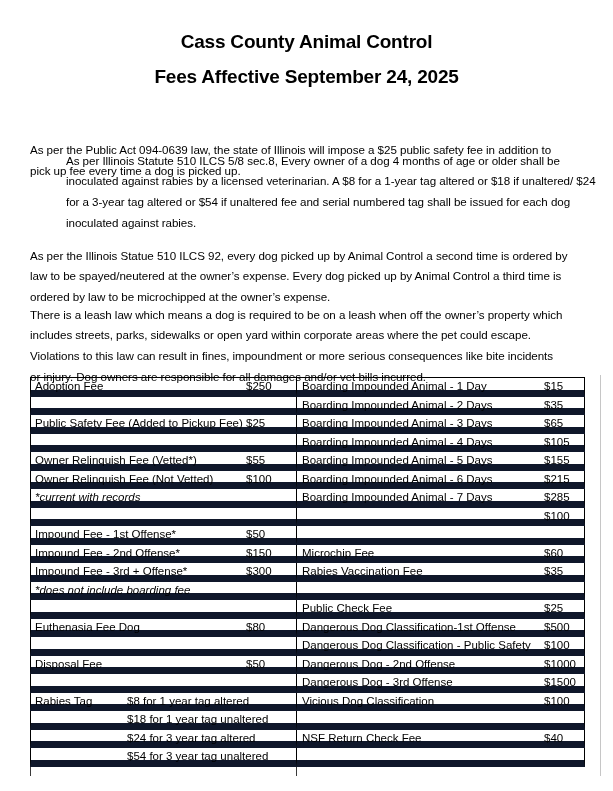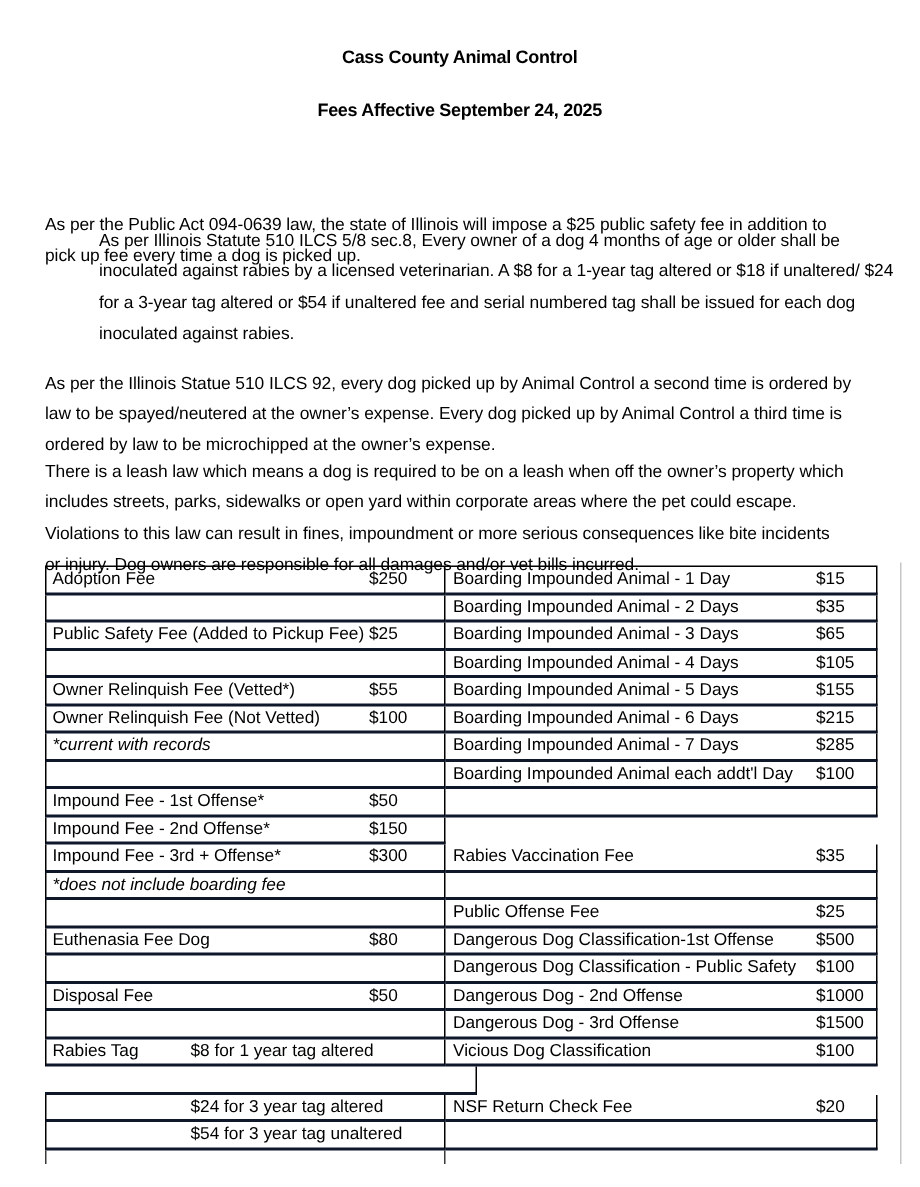--- a/index.html
+++ b/index.html
@@ -7,41 +7,41 @@
     position:relative;
     width:613px; height:791px;
     background:#ffffff;
     font-family:"Liberation Sans", sans-serif;
     color:#000000;
     overflow:hidden;
   }
   .doc-title, .doc-subtitle {
     position:absolute; left:0; width:613px;
     text-align:center; font-weight:bold;
-    font-size:12px; letter-spacing:-0.2px;
+    font-size:19px; letter-spacing:-0.2px;
   }
   .doc-title    { top:31px; }
   .doc-subtitle { top:66px; }
 
   .para {
     position:absolute; left:30px; width:562px;
     font-size:11.6px; line-height:20.8px; letter-spacing:-0.05px;
     white-space:nowrap;
   }
   .p0 { top:92px;margin-top:48px; } .p1 { top:139px;margin-left:36px; } .p2 { top:234px; } .p3 { top:293px; }
 
   .fee-table {
     position:absolute; top:377px; left:30px; width:555px;
     border-top:1px solid #000;
     font-size:11.5px;
   }
   .fee-row { display:flex; height:18.5px; }
   .cell {
     box-sizing:border-box; position:relative;
-    border-bottom:2px solid #0f172a;
+    border-bottom:7px solid #0f172a;
     line-height:17.5px; white-space:nowrap; overflow:visible;
   }
   .cell.left  { width:267px; border-left:1px solid #000; border-right:1px solid #000; padding-left:4px; }
   .cell.right { width:288px; border-right:1px solid #000; padding-left:5px; }
   .amount { position:absolute; top:0; }
   .cell.left  .amount { left:215px; }
   .cell.right .amount { left:247px; }
   .sub { position:absolute; top:0; left:96px; }
   .italic { font-style:italic; }
 
@@ -150,40 +150,43 @@
       <span class="amount">$285</span>
     </div>
   </div>
         <div class="fee-row">
     <div class="cell left">
       <span class="label"></span>
       <span class="sub"></span>
       <span class="amount"></span>
     </div>
     <div class="cell right">
-      <span class="label">Boarding Impounded Animal each addt'l Day</span>
       <span class="amount">$100</span>
     </div>
   </div>
         <div class="fee-row">
     <div class="cell left">
       <span class="label">Impound Fee - 1st Offense*</span>
       <span class="sub"></span>
       <span class="amount">$50</span>
     </div>
     <div class="cell right">
       <span class="label"></span>
       <span class="amount"></span>
     </div>
   </div>
         <div class="fee-row">
     <div class="cell left">
       <span class="label">Impound Fee - 2nd Offense*</span>
       <span class="sub"></span>
       <span class="amount">$150</span>
+    </div>
+    <div class="cell right">
+      <span class="label">Microchip Fee</span>
+      <span class="amount">$60</span>
     </div>
   </div>
         <div class="fee-row">
     <div class="cell left">
       <span class="label">Impound Fee - 3rd + Offense*</span>
       <span class="sub"></span>
       <span class="amount">$300</span>
     </div>
     <div class="cell right">
       <span class="label">Rabies Vaccination Fee</span>
@@ -201,21 +204,21 @@
       <span class="amount"></span>
     </div>
   </div>
         <div class="fee-row">
     <div class="cell left">
       <span class="label"></span>
       <span class="sub"></span>
       <span class="amount"></span>
     </div>
     <div class="cell right">
-      <span class="label">Public Offense Fee</span>
+      <span class="label">Public Check Fee</span>
       <span class="amount">$25</span>
     </div>
   </div>
         <div class="fee-row">
     <div class="cell left">
       <span class="label">Euthenasia Fee Dog</span>
       <span class="sub"></span>
       <span class="amount">$80</span>
     </div>
     <div class="cell right">
@@ -261,34 +264,39 @@
       <span class="label">Rabies Tag</span>
       <span class="sub">$8 for 1 year tag altered</span>
       <span class="amount"></span>
     </div>
     <div class="cell right">
       <span class="label">Vicious Dog Classification</span>
       <span class="amount">$100</span>
     </div>
   </div>
         <div class="fee-row">
+    <div class="cell left">
+      <span class="label"></span>
+      <span class="sub">$18 for 1 year tag unaltered</span>
+      <span class="amount"></span>
+    </div>
     <div class="cell right">
       <span class="label"></span>
       <span class="amount"></span>
     </div>
   </div>
         <div class="fee-row">
     <div class="cell left">
       <span class="label"></span>
       <span class="sub">$24 for 3 year tag altered</span>
       <span class="amount"></span>
     </div>
     <div class="cell right">
       <span class="label">NSF Return Check Fee</span>
-      <span class="amount">$20</span>
+      <span class="amount">$40</span>
     </div>
   </div>
         <div class="fee-row">
     <div class="cell left">
       <span class="label"></span>
       <span class="sub">$54 for 3 year tag unaltered</span>
       <span class="amount"></span>
     </div>
     <div class="cell right">
       <span class="label"></span>

